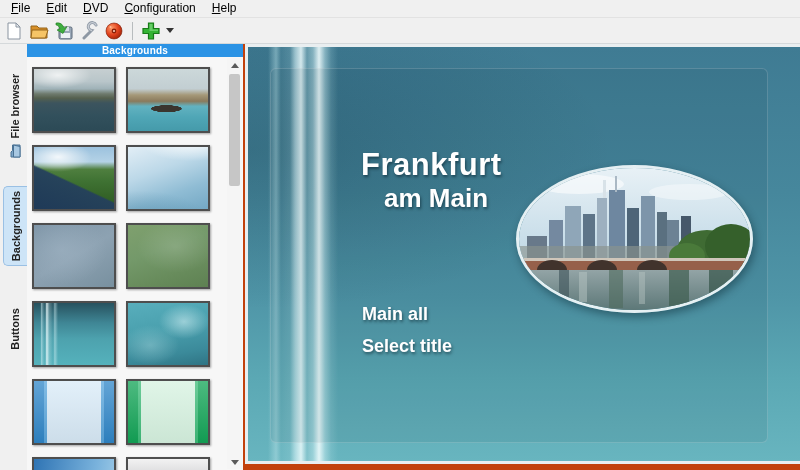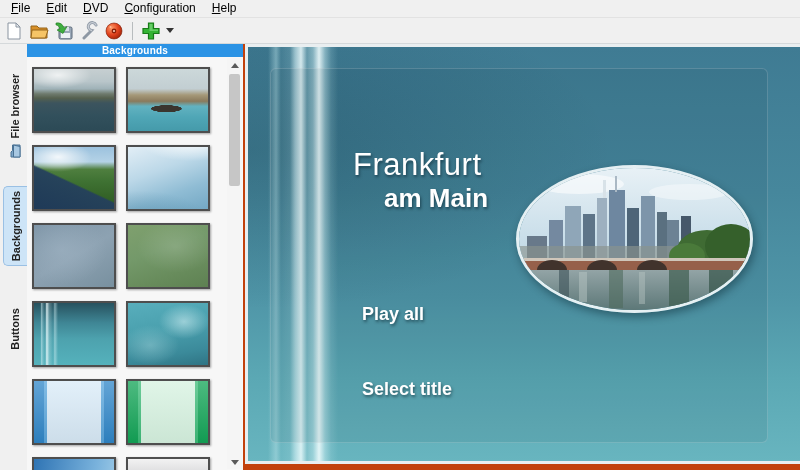--- a/index.html
+++ b/index.html
@@ -106,28 +106,28 @@
              linear-gradient(180deg,#3f7b93 0%,#46879c 35%,#4f95a7 60%,#5ba8b4 80%,#68b5bf 100%); }
   .stripes { position:absolute; left:20px; top:0; width:70px; height:100%; background:
       linear-gradient(90deg,
         rgba(255,255,255,0) 0px, rgba(190,230,235,.45) 8px, rgba(190,230,235,.08) 13px,
         rgba(190,230,235,.18) 22px, rgba(215,242,246,.6) 27px, rgba(238,252,253,.85) 33px,
         rgba(180,222,228,.35) 39px, rgba(205,238,242,.5) 45px, rgba(240,252,253,.9) 51px,
         rgba(205,238,242,.5) 57px, rgba(190,230,235,.18) 63px, rgba(255,255,255,0) 70px); }
   .safe-rect { position:absolute; left:22px; top:21px; width:498px; height:375px;
                background:rgba(0,26,36,0.07); border:1px solid rgba(255,255,255,0.16);
                border-radius:6px; }
-  .menu-title1 { position:absolute; left:105px; top:100px; font-size:31px; font-weight:normal;
+  .menu-title1 { position:absolute; left:113px; top:100px; font-size:31px; font-weight:bold;
                  color:#fff; text-shadow:1px 2px 3px rgba(0,20,30,.5); letter-spacing:0.5px; cursor:move; }
   .menu-title2 { position:absolute; left:136px; top:136px; font-size:26px; font-weight:bold;
                  color:#fff; text-shadow:1px 2px 3px rgba(0,20,30,.5); cursor:move; }
   .menu-btn { position:absolute; left:114px; font-size:18px; font-weight:bold; color:#fff;
               text-shadow:1px 2px 3px rgba(0,20,30,.5); cursor:pointer; }
   .menu-btn-1 { top:257px; }
-  .menu-btn-2 { top:289px;margin-top:43px; }
+  .menu-btn-2 { top:289px; }
   .oval-photo { position:absolute; left:268px; top:118px; width:237px; height:148px;
                 border-radius:50%; overflow:hidden; border:3px solid rgba(238,246,248,.95);
                 box-shadow:2px 4px 8px rgba(0,25,35,.4); cursor:move; }
 </style>
 </head>
 <body>
 
 <div class="window">
 
   <div class="menubar">
@@ -288,18 +288,18 @@
           <rect x="0" y="102" width="231" height="40" fill="url(#water)"></rect>
           <rect x="40" y="102" width="10" height="34" fill="#3c5258" opacity="0.6"></rect>
           <rect x="90" y="102" width="14" height="38" fill="#4f6a5e" opacity="0.6"></rect>
           <rect x="150" y="102" width="20" height="36" fill="#3f5e50" opacity="0.7"></rect>
           <rect x="190" y="102" width="24" height="34" fill="#355448" opacity="0.7"></rect>
           <rect x="60" y="104" width="8" height="30" fill="#b8c6c4" opacity="0.5"></rect>
           <rect x="120" y="104" width="6" height="32" fill="#b8c6c4" opacity="0.45"></rect>
         </svg>
       </div>
 
-      <div class="menu-btn menu-btn-1">Play all</div>
+      <div class="menu-btn menu-btn-1">Main all</div>
       <div class="menu-btn menu-btn-2">Select title</div>
     </div>
 
   </div>
 </div>
 
 </body></html>

